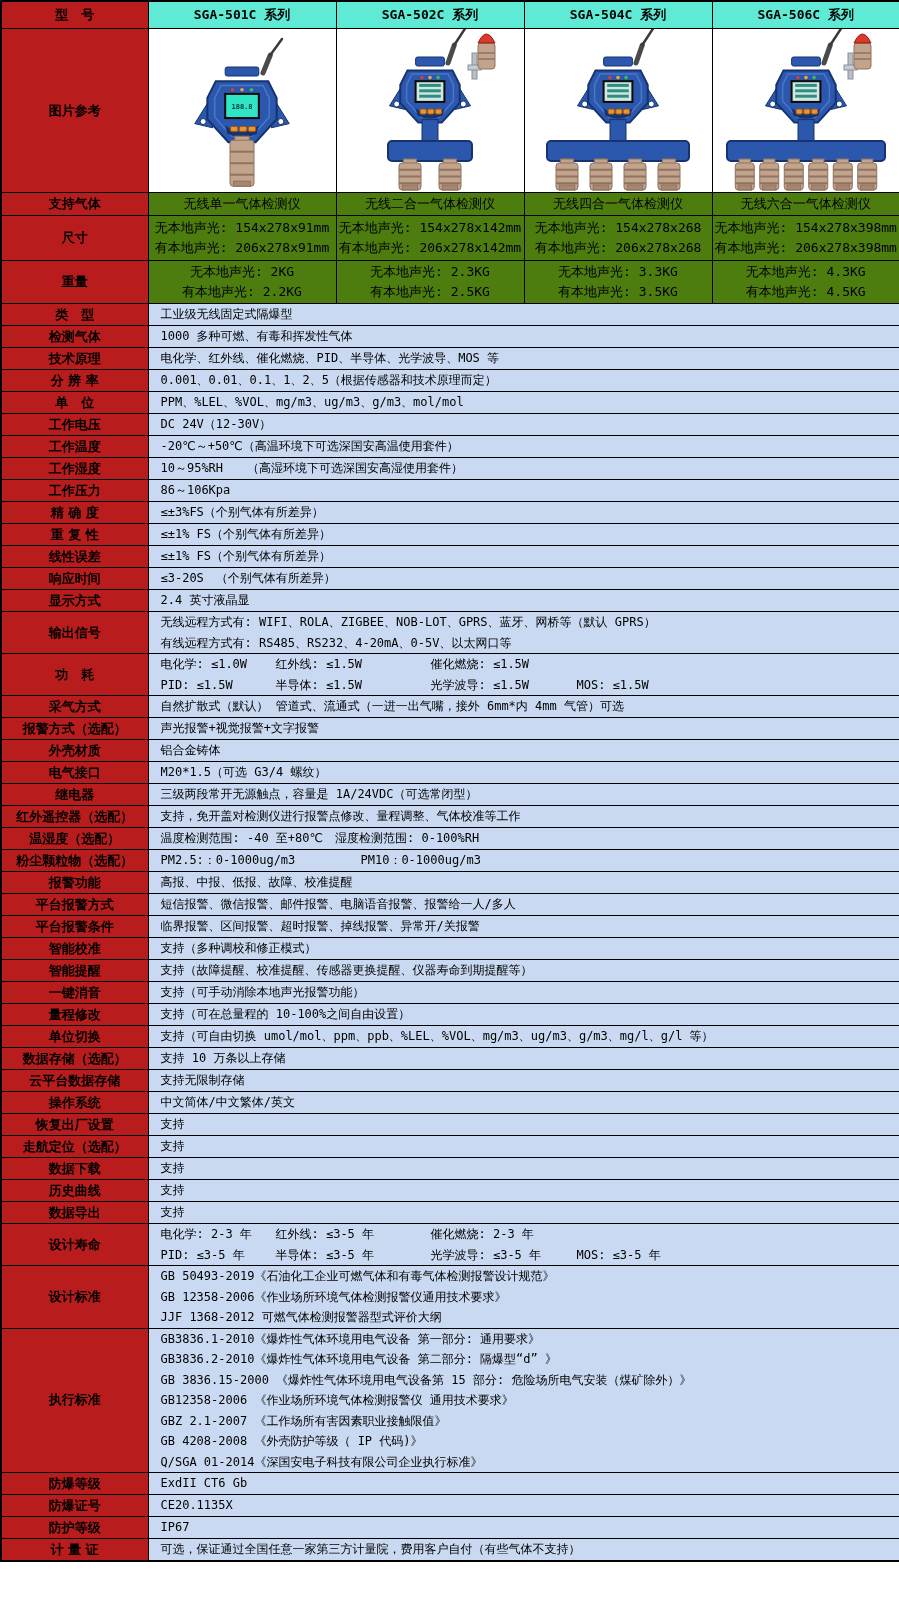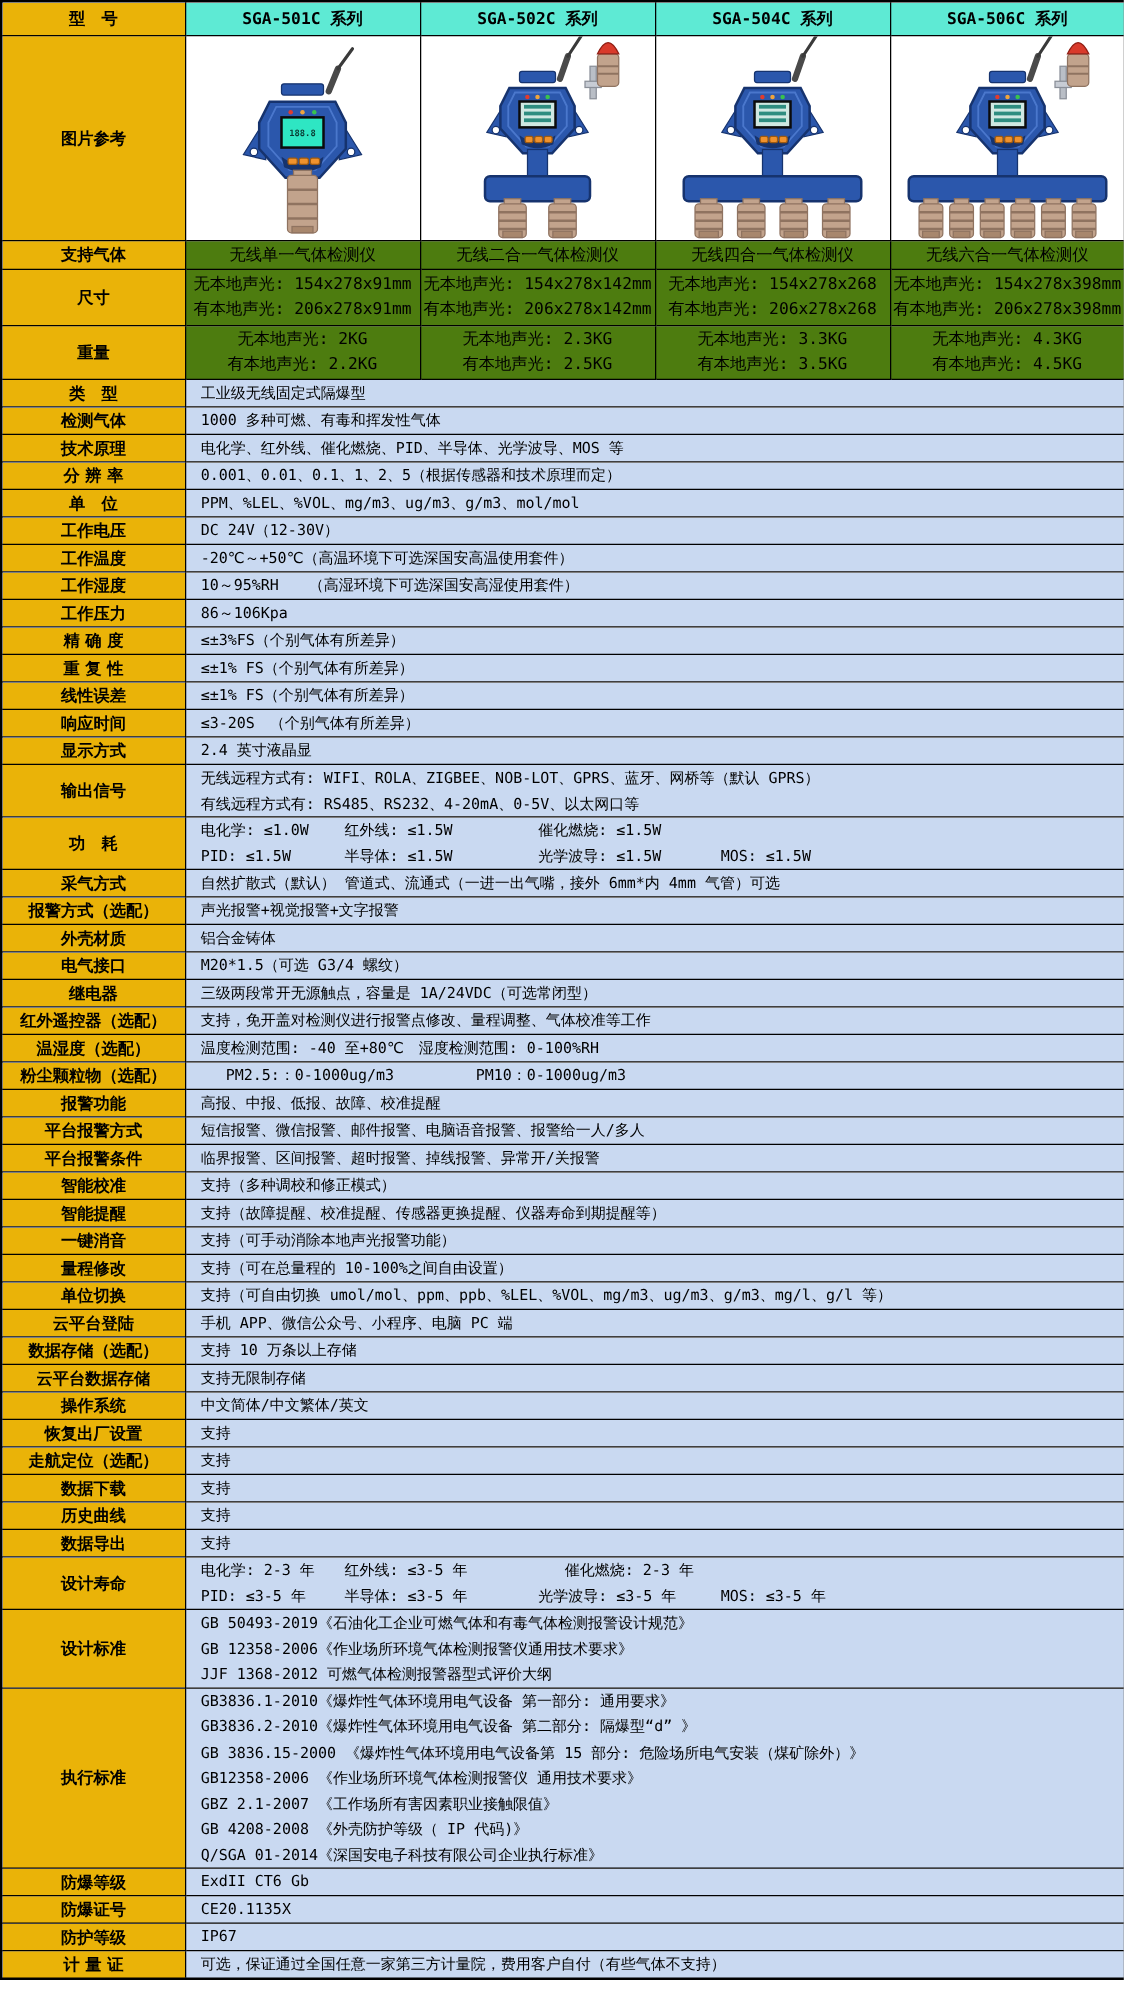--- a/index.html
+++ b/index.html
@@ -1,19 +1,19 @@
 <!DOCTYPE html>
 <html><head>
 <meta charset="utf-8">
 <style>
   html,body{margin:0;padding:0;background:#ffffff;}
   body{font-family:"DejaVu Sans",sans-serif;color:#000;}
   table.spec{border-collapse:collapse;width:899px;table-layout:fixed;border:2px solid #000;}
   table.spec td{border:1px solid #000;overflow:hidden;vertical-align:middle;}
-  td.lab{background:#eab308;font-weight:bold;text-align:center;font-size:13px;padding:0 2px;}
+  td.lab{background:#b91c1c;font-weight:bold;text-align:center;font-size:13px;padding:0 2px;}
   td.model{background:#5eead4;font-weight:bold;text-align:center;font-size:13px;
            font-family:"DejaVu Sans Mono","DejaVu Sans",sans-serif;}
   tr.r-header td{height:24px;}
   td.imgcell{background:#ffffff;padding:0;text-align:center;margin-left:37px;}
   tr.r-image td{height:163px;}
   td.cval{background:#4d7c0f;text-align:center;font-size:13px;
           font-family:"DejaVu Sans Mono","DejaVu Sans",sans-serif;}
   tr.r-gas td{height:20px;}
   tr.r-size td{height:42px;}
   tr.r-weight td{height:40px;}
@@ -418,21 +418,21 @@
       </tr>
       <tr class="r-spec">
         <td class="lab">温湿度（选配）</td>
         <td class="v" colspan="4">
           <div class="line">温度检测范围: -40 至+80℃　湿度检测范围: 0-100%RH</div>
         </td>
       </tr>
       <tr class="r-spec">
         <td class="lab">粉尘颗粒物（选配）</td>
         <td class="v" colspan="4">
-          <div class="line"><span class="seg" style="width: 200px; margin-left: 20px;">PM2.5:：0-1000ug/m3</span><span class="seg">PM10：0-1000ug/m3</span></div>
+          <div class="line"><span class="seg" style="width: 200px;">PM2.5:：0-1000ug/m3</span><span class="seg">PM10：0-1000ug/m3</span></div>
         </td>
       </tr>
       <tr class="r-spec">
         <td class="lab">报警功能</td>
         <td class="v" colspan="4">
           <div class="line">高报、中报、低报、故障、校准提醒</div>
         </td>
       </tr>
       <tr class="r-spec">
         <td class="lab">平台报警方式</td>
@@ -470,26 +470,20 @@
           <div class="line">支持（可在总量程的 10-100%之间自由设置）</div>
         </td>
       </tr>
       <tr class="r-spec">
         <td class="lab">单位切换</td>
         <td class="v" colspan="4">
           <div class="line">支持（可自由切换 umol/mol、ppm、ppb、%LEL、%VOL、mg/m3、ug/m3、g/m3、mg/l、g/l 等）</div>
         </td>
       </tr>
       <tr class="r-spec">
-        <td class="lab">云平台登陆</td>
-        <td class="v" colspan="4">
-          <div class="line">手机 APP、微信公众号、小程序、电脑 PC 端</div>
-        </td>
-      </tr>
-      <tr class="r-spec">
         <td class="lab">数据存储（选配）</td>
         <td class="v" colspan="4">
           <div class="line">支持 10 万条以上存储</div>
         </td>
       </tr>
       <tr class="r-spec">
         <td class="lab">云平台数据存储</td>
         <td class="v" colspan="4">
           <div class="line">支持无限制存储</div>
         </td>
@@ -526,21 +520,21 @@
       </tr>
       <tr class="r-spec">
         <td class="lab">数据导出</td>
         <td class="v" colspan="4">
           <div class="line">支持</div>
         </td>
       </tr>
       <tr class="r-spec">
         <td class="lab">设计寿命</td>
         <td class="v" colspan="4">
-          <div class="line"><span class="seg" style="width: 115px;">电化学: 2-3 年</span><span class="seg" style="width: 155px;">红外线: ≤3-5 年</span><span class="seg" style="width: 146px; text-align: center;">催化燃烧: 2-3 年</span></div>
+          <div class="line"><span class="seg" style="width: 115px;">电化学: 2-3 年</span><span class="seg" style="width: 155px;">红外线: ≤3-5 年</span><span class="seg" style="width: 146px;">催化燃烧: 2-3 年</span></div>
           <div class="line"><span class="seg" style="width: 115px;">PID: ≤3-5 年</span><span class="seg" style="width: 155px;">半导体: ≤3-5 年</span><span class="seg" style="width: 146px;">光学波导: ≤3-5 年</span><span class="seg">MOS: ≤3-5 年</span></div>
         </td>
       </tr>
       <tr class="r-spec">
         <td class="lab">设计标准</td>
         <td class="v" colspan="4">
           <div class="line">GB 50493-2019《石油化工企业可燃气体和有毒气体检测报警设计规范》</div>
           <div class="line">GB 12358-2006《作业场所环境气体检测报警仪通用技术要求》</div>
           <div class="line">JJF 1368-2012 可燃气体检测报警器型式评价大纲</div>
         </td>

